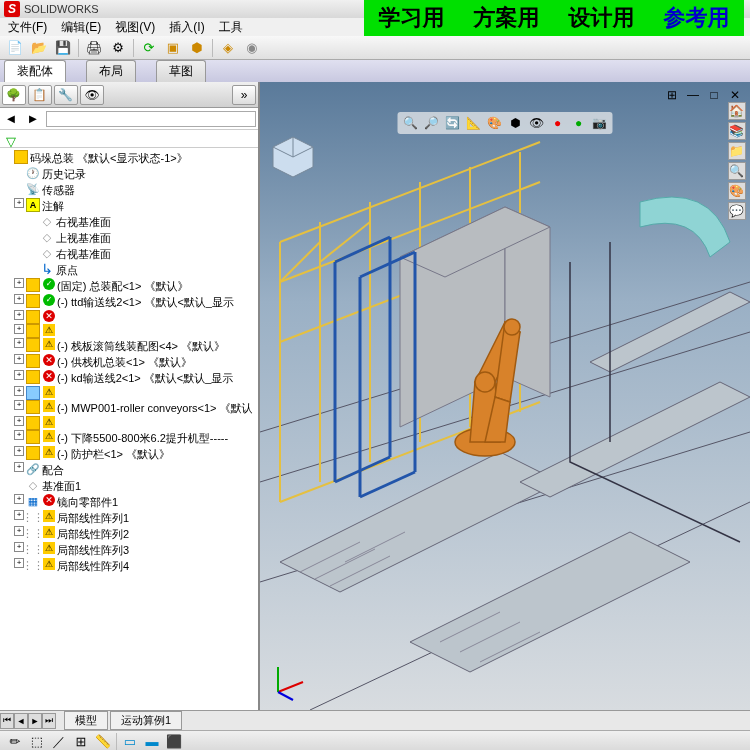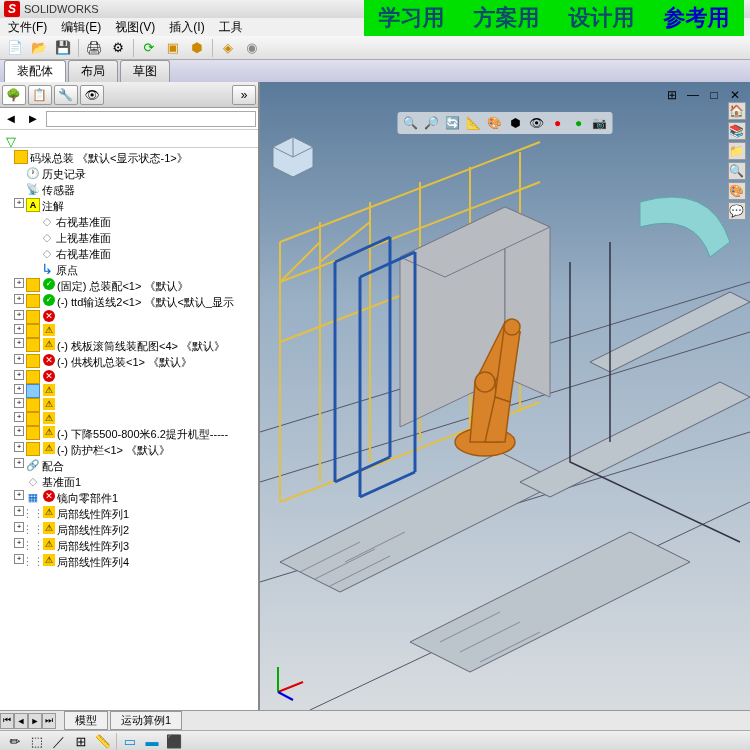--- a/index.html
+++ b/index.html
@@ -2,26 +2,26 @@
 <html><head>
 <meta charset="utf-8">
 <style>
 * { margin: 0; padding: 0; box-sizing: border-box; font-family: "Microsoft YaHei", Arial, sans-serif; }
 body { width: 750px; height: 750px; background: #e8e8e8; overflow: hidden; font-size: 11px; }
 .titlebar { height: 18px; background: linear-gradient(#f0f0f0,#d8d8d8); display: flex; align-items: center; padding: 0 4px; }
 .logo { width: 16px; height: 16px; background: #d00; border-radius: 2px; margin-right: 4px; display: flex; align-items: center; justify-content: center; color: #fff; font-style: italic; font-weight: bold; font-size: 12px; }
 .menubar { height: 18px; background: #f0f0f0; display: flex; align-items: center; gap: 14px; padding: 0 8px; font-size: 12px; }
 .menubar span { cursor: default; }
 .banner { position: absolute; top: 0; right: 6px; height: 36px; width: 380px; background: #00e000; display: flex; align-items: center; justify-content: space-around; font-size: 22px; font-weight: bold; z-index: 10; }
-.banner .b1 { color: #0c4a6e; }
+.banner .b1 { color: #000000; }
 .banner .b2 { color: #00c; }
 .toolbar { height: 24px; background: linear-gradient(#f8f8f8,#e0e0e0); border-bottom: 1px solid #aaa; display: flex; align-items: center; gap: 6px; padding: 0 6px; }
 .ticon { width: 18px; height: 18px; display: inline-flex; align-items: center; justify-content: center; font-size: 13px; border-radius: 2px; }
 .sep { width: 1px; height: 18px; background: #bbb; }
-.ribbontabs { height: 22px; background: linear-gradient(#e0e0f0,#c8c8e0); display: flex; align-items: flex-end; padding: 0 4px; gap: 2px; }
+.ribbontabs { height: 22px; background: linear-gradient(#e0e0f0,#c8c8e0); display: flex; align-items: flex-end; padding: 0 4px; gap: 20px; }
 .rtab { padding: 2px 12px; background: linear-gradient(#f0f0f0,#d8d8d8); border: 1px solid #999; border-bottom: none; border-radius: 3px 3px 0 0; font-size: 12px; }
 .rtab.active { background: #fff; }
 .main { display: flex; height: 628px; }
 .sidebar { width: 260px; background: #fff; border-right: 2px solid #888; display: flex; flex-direction: column; }
 .sidetabs { height: 26px; background: linear-gradient(#f0f0f0,#d0d0d0); display: flex; align-items: center; gap: 2px; padding: 2px; border-bottom: 1px solid #999; }
 .stab { width: 24px; height: 20px; background: linear-gradient(#fff,#ddd); border: 1px solid #999; border-radius: 2px; display: flex; align-items: center; justify-content: center; font-size: 12px; }
 .nav { height: 22px; display: flex; align-items: center; padding: 2px; gap: 4px; border-bottom: 1px solid #ccc; }
 .tree { flex: 1; overflow: auto; padding: 2px 0; font-size: 11px; line-height: 16px; }
 .tn { display: flex; align-items: flex-start; padding-left: 2px; white-space: nowrap; cursor: default; }
 .tn .exp { width: 10px; height: 10px; border: 1px solid #888; display: inline-flex; align-items: center; justify-content: center; font-size: 8px; margin-right: 2px; background: #fff; }
@@ -192,30 +192,32 @@
       <div class="tn l1">
           <span class="exp">+</span>
           <span class="ic asm"></span>
           <span class="ic err sub">✕</span>
           <span>(-) 供栈机总装&lt;1&gt; 《默认》</span>
         </div>
       <div class="tn l1">
           <span class="exp">+</span>
           <span class="ic asm"></span>
           <span class="ic err sub">✕</span>
+          <span>(-) kd输送线2&lt;1&gt; 《默认&lt;默认_显示</span>
         </div>
       <div class="tn l1">
           <span class="exp">+</span>
           <span class="ic part"></span>
           <span class="ic warn sub">⚠</span>
         </div>
       <div class="tn l1">
           <span class="exp">+</span>
           <span class="ic asm"></span>
           <span class="ic warn sub">⚠</span>
+          <span>(-) MWP001-roller conveyors&lt;1&gt; 《默认</span>
         </div>
       <div class="tn l1">
           <span class="exp">+</span>
           <span class="ic asm"></span>
           <span class="ic warn sub">⚠</span>
         </div>
       <div class="tn l1">
           <span class="exp">+</span>
           <span class="ic asm"></span>
           <span class="ic warn sub">⚠</span>

